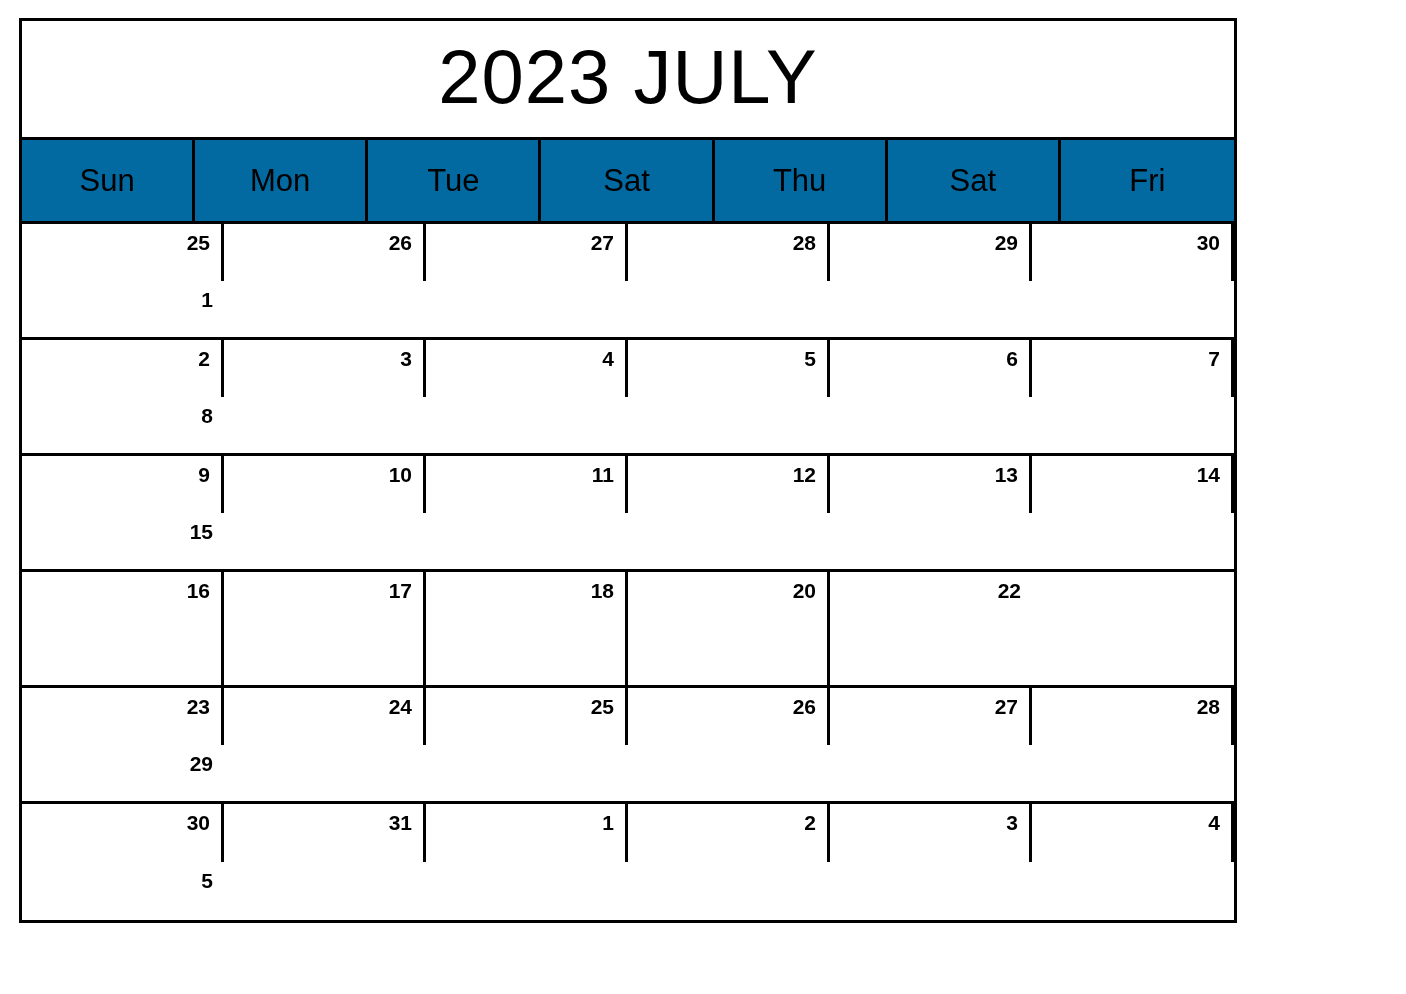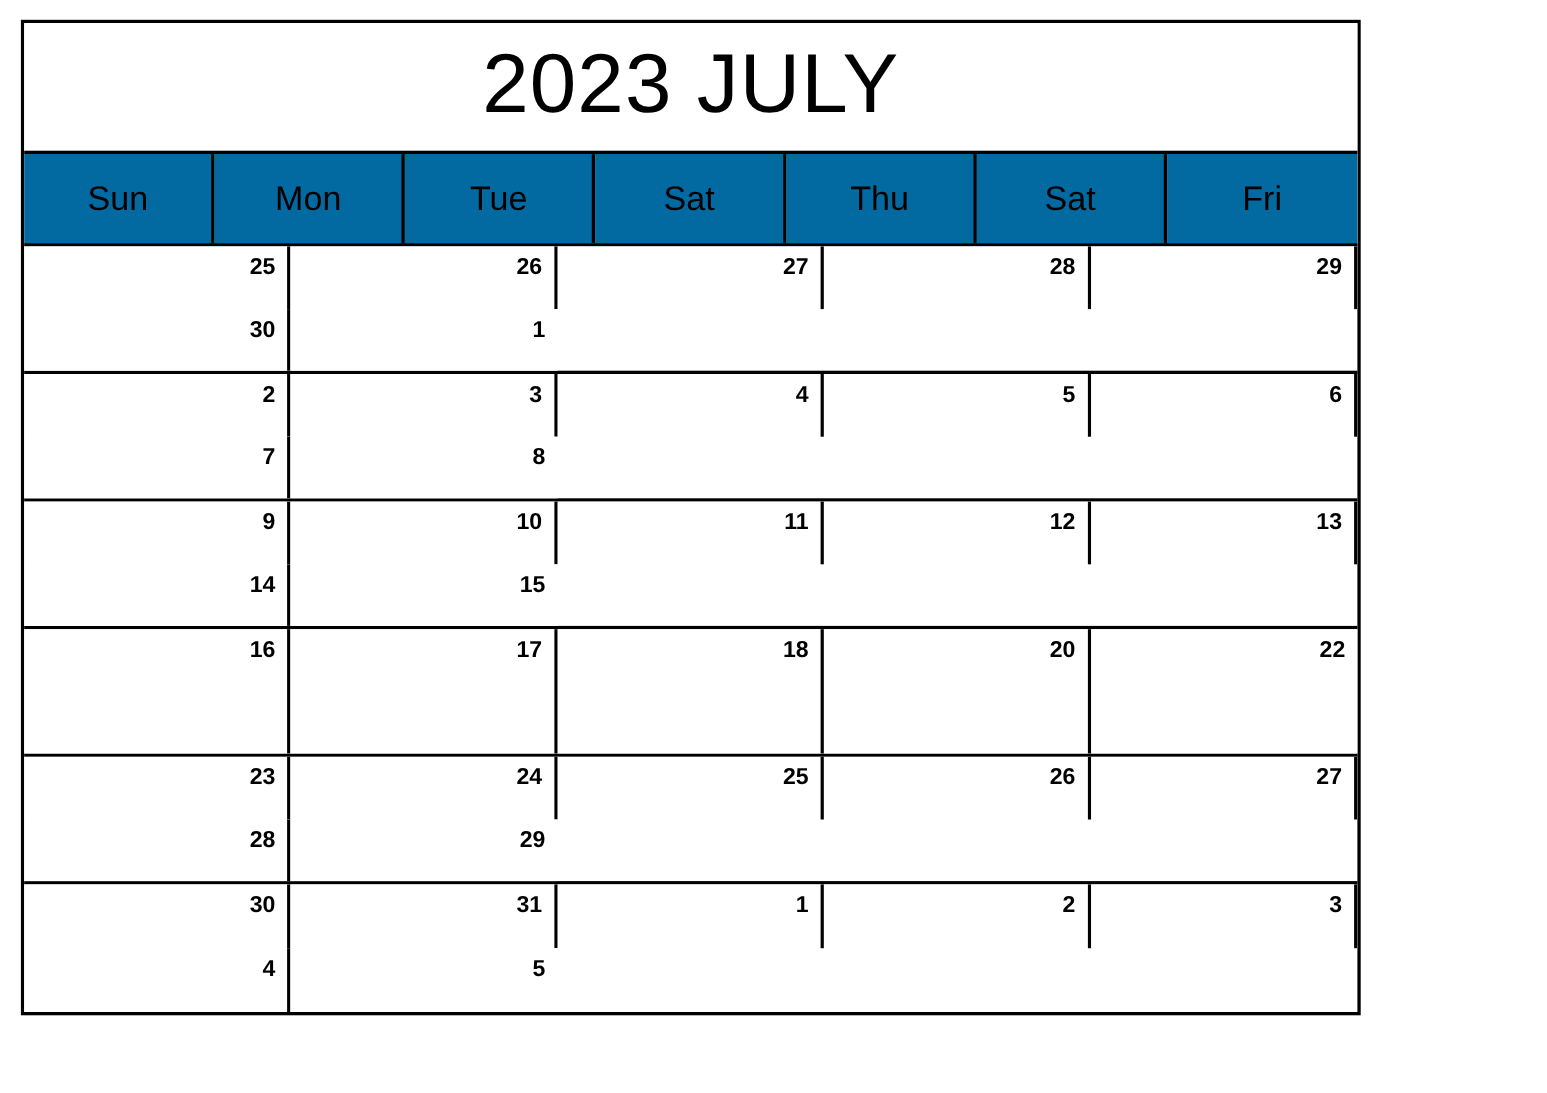--- a/index.html
+++ b/index.html
@@ -78,21 +78,21 @@
   }
 
   
   #weeks-grid {
     flex: 1 1 auto;
     display: grid;
     grid-template-rows: repeat(6, 1fr);
   }
   .week-row {
     display: grid;
-    grid-template-columns: repeat(5, 1fr);
+    grid-template-columns: repeat(6, 1fr);
     border-bottom: 3px solid #000000;
     box-sizing: border-box;
   }
   .week-row:last-child { border-bottom: none; }
 
   .day-cell {
     position: relative;
     border-right: 3px solid #000000;
     box-sizing: border-box;
     background: #ffffff;

